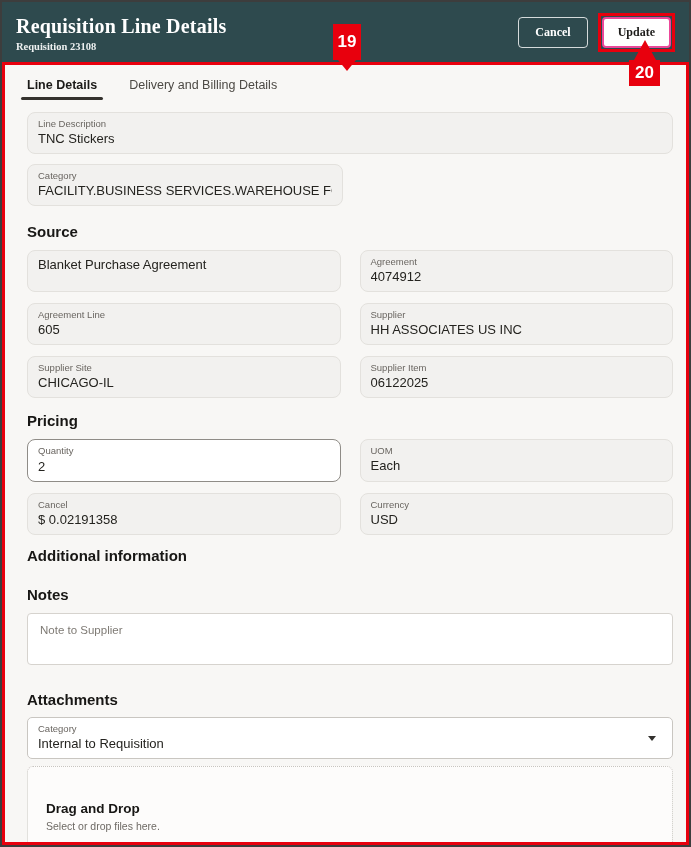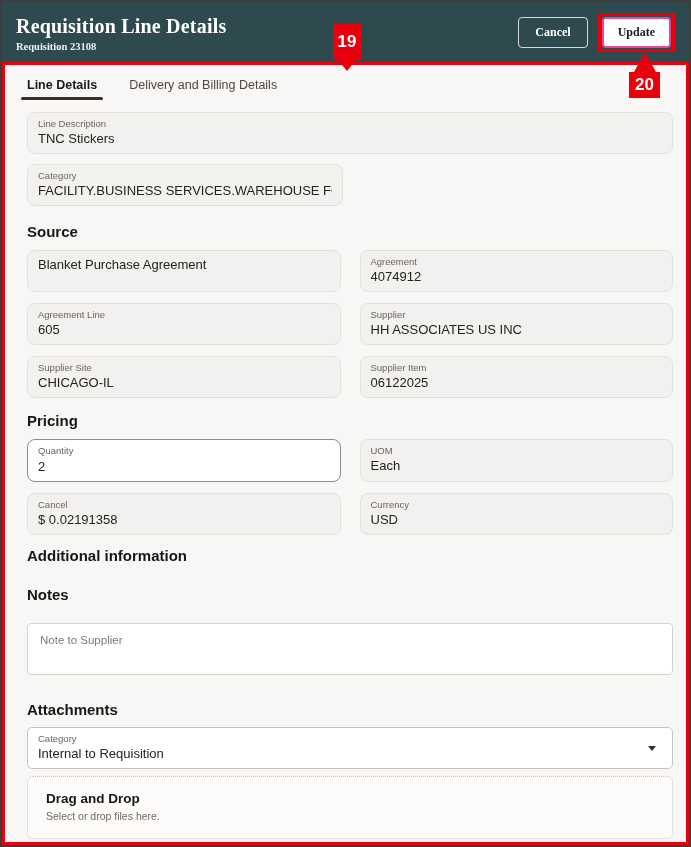--- a/index.html
+++ b/index.html
@@ -114,21 +114,21 @@
   }
   .mt10 { margin-top: 10px; }
   .section-heading {
     font-size: 15px;
     font-weight: bold;
     color: #181715;
   }
   .sh-source { margin: 17px 0 10px; }
   .sh-pricing { margin: 14px 0 10px; }
   .sh-addinfo { margin: 12px 0 0; }
-  .sh-notes { margin: 22px 0 20px; }
+  .sh-notes { margin: 22px 0 10px; }
   .sh-attach { margin: 22px 0 9px; }
 
   
   .notes-area {
     width: 100%;
     height: 52px;
     background: #ffffff;
     border: 1px solid #d6d3ce;
     border-radius: 4px;
     resize: none;
@@ -159,21 +159,21 @@
     border-top: 5px solid #33312e;
   }
   .dragdrop {
     margin-top: 7px;
     border: 1.5px dotted #c8c5c0;
     border-radius: 6px;
     background: #fdfcfb;
     padding: 14px 18px 16px;
     cursor: pointer;
   }
-  .dragdrop-title { font-size: 13.5px; font-weight: bold; color:#181715; }
+  .dragdrop-title { font-size: 13.5px; font-weight: bold; color:#181715;margin-top:20px; }
   .dragdrop-sub { font-size: 10.5px; color:#6e6a65; margin-top: 4px; }
 
   
   .badge {
     position: absolute;
     background: #e8000d;
     color: #ffffff;
     font-size: 17px;
     font-weight: bold;
     display: flex;
@@ -184,21 +184,21 @@
   .badge-19 { left: 331px; top: 22px; width: 28px; height: 36px; }
   .badge-19::after {
     content:"";
     position:absolute;
     top: 100%; left: 50%;
     margin-left: -9px;
     border-left: 9px solid transparent;
     border-right: 9px solid transparent;
     border-top: 11px solid #e8000d;
   }
-  .badge-20 { left: 627px; top: 70px; width: 31px; height: 26px; }
+  .badge-20 { left: 627px; top: 58px; width: 31px; height: 26px; }
   .badge-20::before {
     content:"";
     position:absolute;
     bottom: 100%; left: 50%;
     margin-left: -11px;
     border-left: 11px solid transparent;
     border-right: 11px solid transparent;
     border-bottom: 20px solid #e8000d;
   }
 </style>

